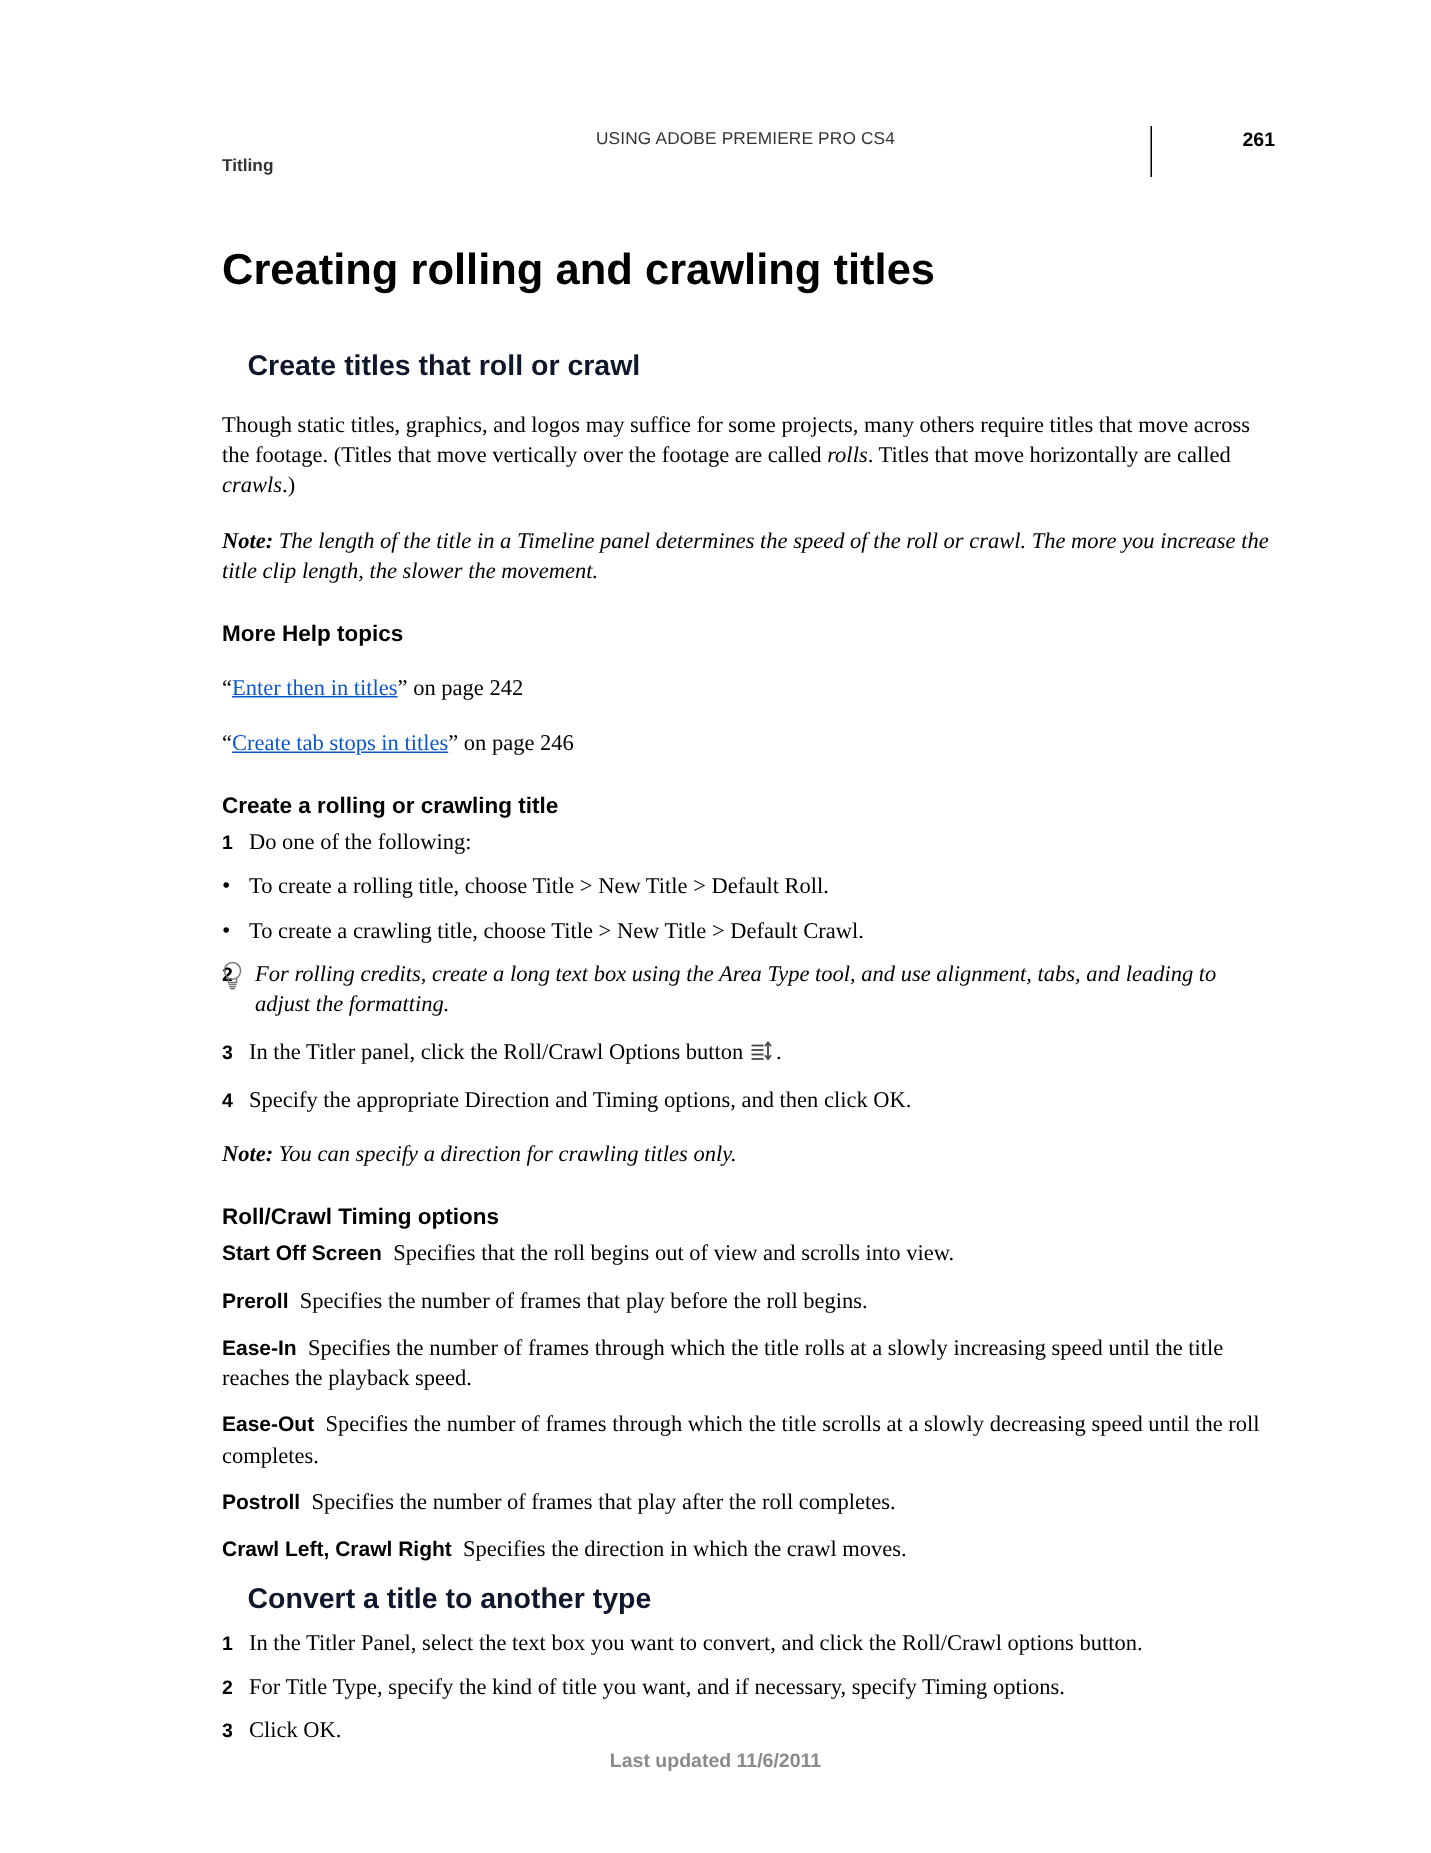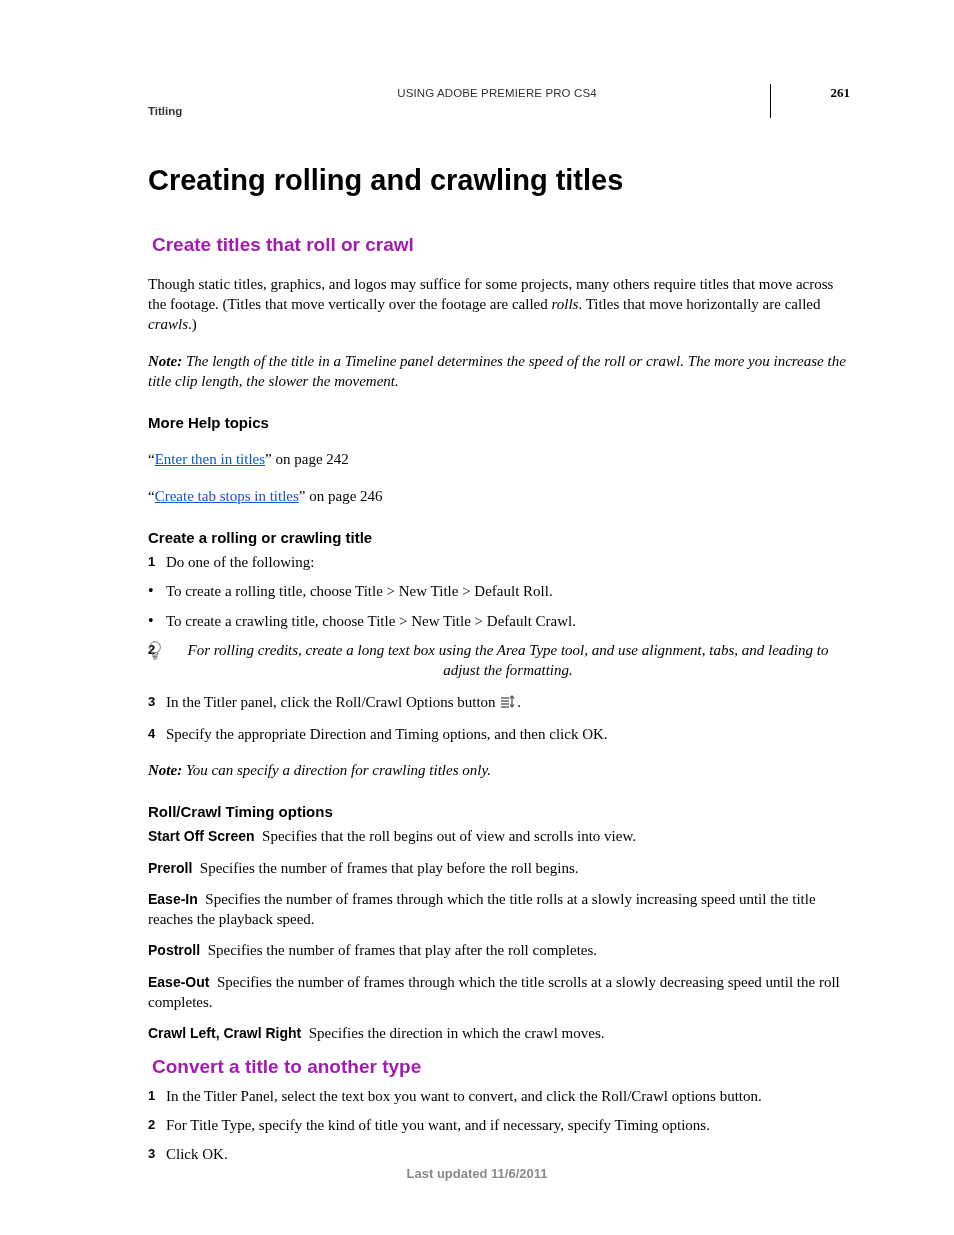--- a/index.html
+++ b/index.html
@@ -41,38 +41,38 @@
     position: absolute;
     right: -4px;
     top: -2px;
     border-left: 1.5px solid #000;
     padding-left: 12px;
     height: 34px;
     display: flex;
     align-items: flex-start;
   }
   .page-num {
-    font-family: Liberation Serif, serif;
+    font-family: Liberation Sans, sans-serif;
     font-size: 13px;
     font-weight: 700;
     margin-left: 48px;
   }
   h1.chapter {
     font-family: "Myriad Pro", "Helvetica Neue", Arial, sans-serif;
     font-weight: 700;
     font-size: 29px;
     margin: 0 0 32px 0;
     color: #000;
   }
   h2.topic {
     font-family: "Myriad Pro", "Helvetica Neue", Arial, sans-serif;
     font-weight: 700;
     font-size: 19px;
-    margin: 0 0 6px 4px;
-    color: #a21caf;
+    margin: 0 0 6px 17px;
+    color: #0f172a;
   }
   h3.subhead {
     font-family: "Myriad Pro", "Helvetica Neue", Arial, sans-serif;
     font-weight: 700;
     font-size: 15px;
     margin: 22px 0 4px 0;
   }
   p { margin: 16px 0 10px 0; }
   .note-label { font-style: italic; font-weight: 700; }
   .note-body  { font-style: italic; }
@@ -100,21 +100,20 @@
     font-family: serif;
     font-weight: 400;
     font-size: 16px;
     line-height: 1.25;
   }
   .tip {
     position: relative;
     padding-left: 22px;
     font-style: italic;
     margin: 2px 0 12px 0;
-    text-align: center;
   }
   .tip svg {
     position: absolute;
     left: 0;
     top: 1px;
   }
   .def-term {
     font-family: "Myriad Pro", "Helvetica Neue", Arial, sans-serif;
     font-weight: 700;
     font-size: 14px;
@@ -227,22 +226,22 @@
 
   <p>
     <span class="note-label">Note: </span><span class="note-body">You can specify a direction for crawling titles only.</span>
   </p>
 
   <h3 class="subhead">Roll/Crawl Timing options</h3>
 
   <div class="def-row"><span class="def-term">Start Off Screen</span>&nbsp;&nbsp;<span>Specifies that the roll begins out of view and scrolls into view.</span></div>
   <div class="def-row"><span class="def-term">Preroll</span>&nbsp;&nbsp;<span>Specifies the number of frames that play before the roll begins.</span></div>
   <div class="def-row"><span class="def-term">Ease-In</span>&nbsp;&nbsp;<span>Specifies the number of frames through which the title rolls at a slowly increasing speed until the title reaches the playback speed.</span></div>
+  <div class="def-row"><span class="def-term">Ease-Out</span>&nbsp;&nbsp;<span>Specifies the number of frames through which the title scrolls at a slowly decreasing speed until the roll completes.</span></div>
   <div class="def-row"><span class="def-term">Postroll</span>&nbsp;&nbsp;<span>Specifies the number of frames that play after the roll completes.</span></div>
-  <div class="def-row"><span class="def-term">Ease-Out</span>&nbsp;&nbsp;<span>Specifies the number of frames through which the title scrolls at a slowly decreasing speed until the roll completes.</span></div>
   <div class="def-row"><span class="def-term">Crawl Left, Crawl Right</span>&nbsp;&nbsp;<span>Specifies the direction in which the crawl moves.</span></div>
 
   <h2 class="topic gap-lg">Convert a title to another type</h2>
 
   <ol class="steps">
     <li>
       <span class="marker">1</span>
       <span>In the Titler Panel, select the text box you want to convert, and click the Roll/Crawl options button.</span>
     </li>
     <li>

